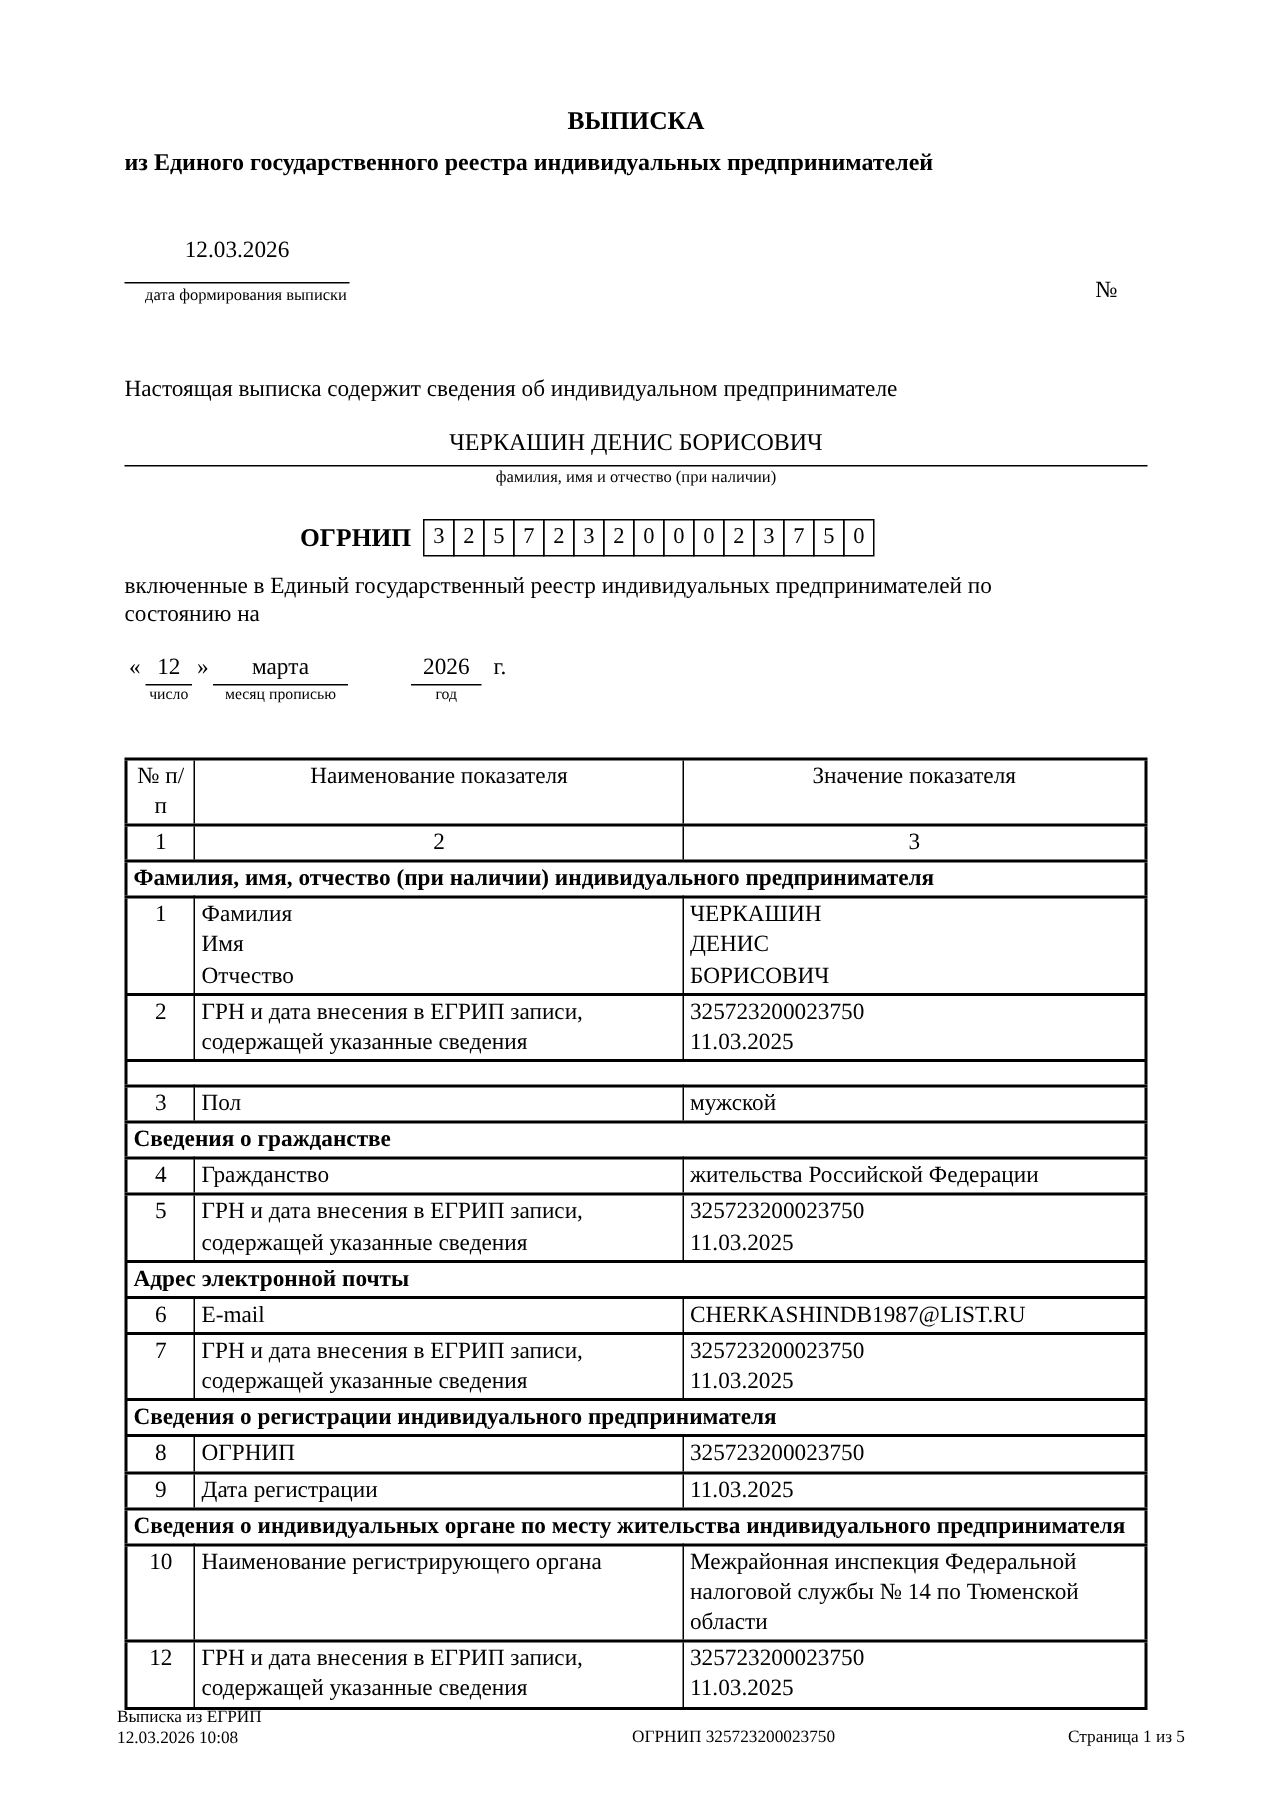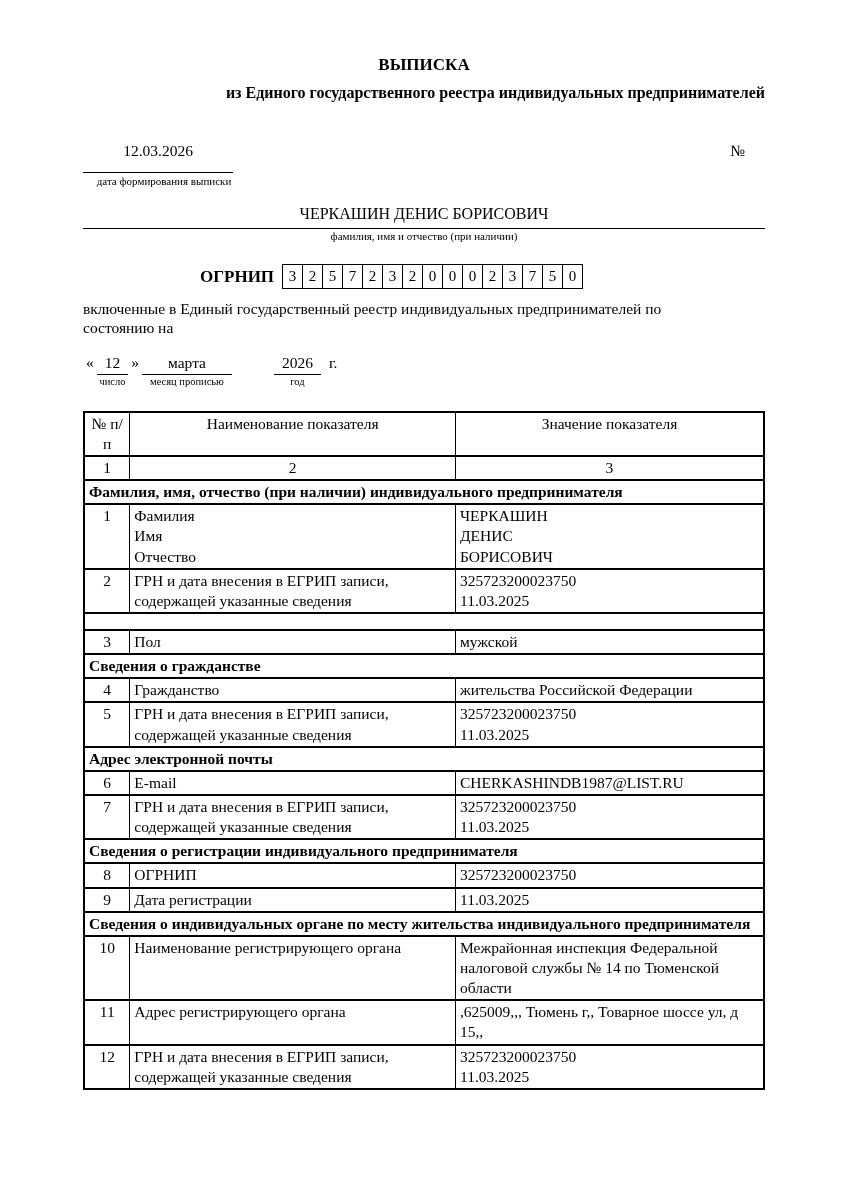--- a/index.html
+++ b/index.html
@@ -4,25 +4,25 @@
 <style>
   html,body{margin:0;padding:0;background:#f2f2f2;}
   .page{
     position:relative;
     width:848px;height:1200px;
     background:#fff;
     font-family:"Liberation Serif","DejaVu Serif",serif;
     color:#000;
     overflow:hidden;
   }
-  .content{position:absolute;left:83px;top:0;width:682px;font-family:Liberation Serif, serif;}
+  .content{position:absolute;left:83px;top:16px;width:682px;font-family:Liberation Serif, serif;}
   .doc-title{margin-top:55px;text-align:center;font-weight:bold;font-size:17px;}
-  .doc-subtitle{margin-top:9px;text-align:right;font-weight:bold;font-size:16px;}
-
-  .dn-row{margin-top:40px;display:flex;justify-content:space-between;align-items:flex-start;}
+  .doc-subtitle{margin-top:9px;text-align:left;font-weight:bold;font-size:16px;}
+
+  .dn-row{margin-top:40px;display:flex;justify-content:space-between;align-items:flex-end;}
   .date-block{width:150px;text-align:center;}
   .date-val{font-size:15.5px;border-bottom:1px solid #000;padding-bottom:12px;}
   .date-cap{font-size:11px;margin-top:2px;margin-left:12px;}
   .num-block{display:flex;align-items:flex-start;}
   .num-sign{font-size:15.5px;margin-right:20px;}
   .num-val{width:118px;text-align:center;font-size:15.5px;line-height:1.25;border-bottom:1px solid #000;padding-bottom:3px;white-space:pre-line;}
 
   .lead{margin-top:48px;font-size:15.5px;}
   .fio-line{margin-top:18px;text-align:center;font-size:16px;border-bottom:1px solid #000;padding-bottom:5px;}
   .fio-cap{text-align:center;font-size:11px;margin-top:1px;}
@@ -39,21 +39,21 @@
   .datefields{margin-top:16px;display:flex;align-items:flex-start;font-size:15.5px;}
   .quote{padding:0 3px;}
   .fgroup{display:flex;flex-direction:column;text-align:center;}
   .fval{border-bottom:1px solid #000;padding:0 8px 2px 8px;}
   .fcap{font-size:10.5px;margin-top:1px;}
   .fgroup.day{min-width:26px;}
   .fgroup.month{min-width:90px;}
   .fgroup.year{min-width:44px;margin-left:42px;}
   .gdot{margin-left:8px;}
 
-  table.ind{margin-top:24px;border-collapse:collapse;width:682px;border:2px solid #000;font-size:15.5px;}
+  table.ind{margin-top:36px;border-collapse:collapse;width:682px;border:2px solid #000;font-size:15.5px;}
   table.ind th, table.ind td{border:1px solid #000;border-top-width:2px;border-bottom-width:2px;padding:1px 4px;vertical-align:top;line-height:1.3;}
   table.ind th{font-weight:normal;text-align:center;}
   td.c-num{text-align:center;}
   td.c-name{text-align:left;}
   td.c-val{text-align:left;white-space:pre-line;}
   .pre{white-space:pre-line;}
   td.section-cell{font-weight:bold;text-align:left;padding:1px 30px;}
   td.spacer-cell{height:13px;border-left:none;border-right:none;padding:0;}
   tr.hdr-nums td{text-align:center;}
 
@@ -74,20 +74,21 @@
     <div class="dn-row">
       <div class="date-block">
         <div class="date-val">12.03.2026</div>
         <div class="date-cap">дата формирования выписки</div>
       </div>
       <div class="num-block">
         <div class="num-sign">№</div>
       </div>
     </div>
 
+    <div class="lead">Настоящая выписка содержит сведения об индивидуальном предпринимателе</div>
     <div class="fio-line">ЧЕРКАШИН ДЕНИС БОРИСОВИЧ</div>
     <div class="fio-cap">фамилия, имя и отчество (при наличии)</div>
 
     <div class="ogrnip-row">
       <div class="ogrnip-label">ОГРНИП</div>
       <div class="oboxes">
           <div class="obox">3</div>
           <div class="obox">2</div>
           <div class="obox">5</div>
           <div class="obox">7</div>
@@ -219,30 +220,30 @@
             <td colspan="3" class="section-cell">Сведения о индивидуальных органе по месту жительства индивидуального предпринимателя</td>
           </tr>
           <tr>
             <td class="c-num">10</td>
             <td class="c-name pre">Наименование регистрирующего органа</td>
             <td class="c-val">Межрайонная инспекция Федеральной
 налоговой службы № 14 по Тюменской
 области</td>
           </tr>
           <tr>
-            <td class="c-num">11</td>
-            <td class="c-name pre">Адрес регистрирующего органа</td>
-            <td class="c-val">,625009,,, Тюмень г,, Товарное шоссе ул, д
-15,,</td>
-          </tr>
-          <tr>
             <td class="c-num">12</td>
             <td class="c-name pre">ГРН и дата внесения в ЕГРИП записи,
 содержащей указанные сведения</td>
             <td class="c-val">325723200023750
 11.03.2025</td>
           </tr>
         </tbody>
     </table>
 
   </div>
 
+  <div class="footer">
+    <div class="f-left">Выписка из ЕГРИП
+12.03.2026 10:08</div>
+    <div class="f-center">ОГРНИП 325723200023750</div>
+    <div class="f-right">Страница 1 из 5</div>
+  </div>
 </div>
 
 </body></html>

